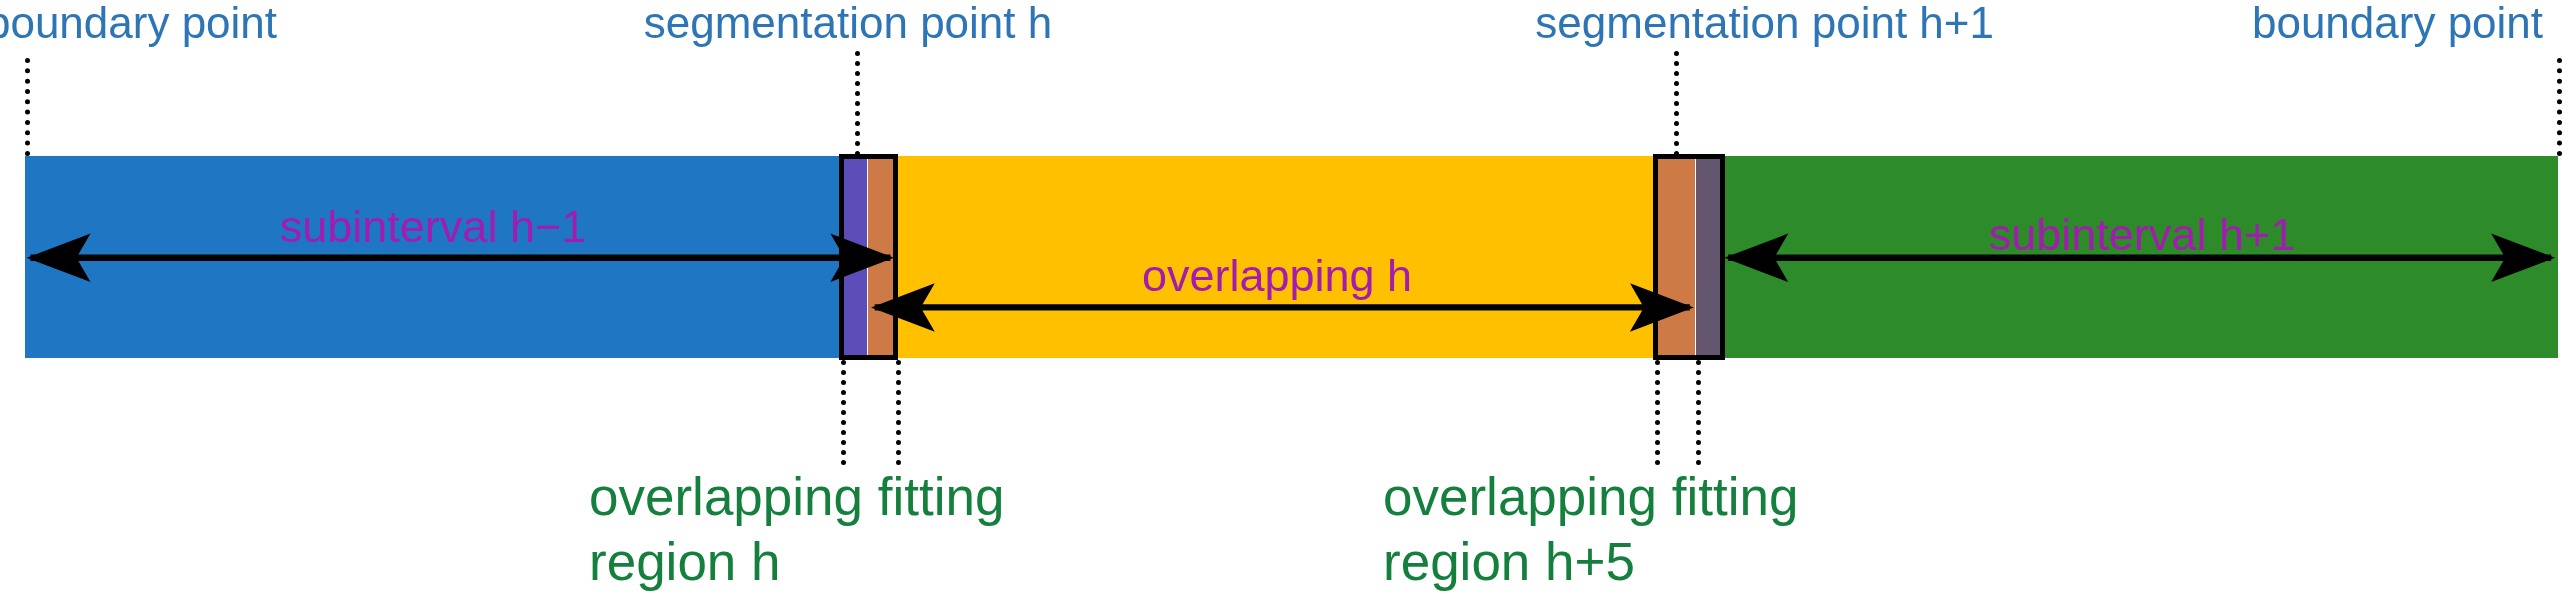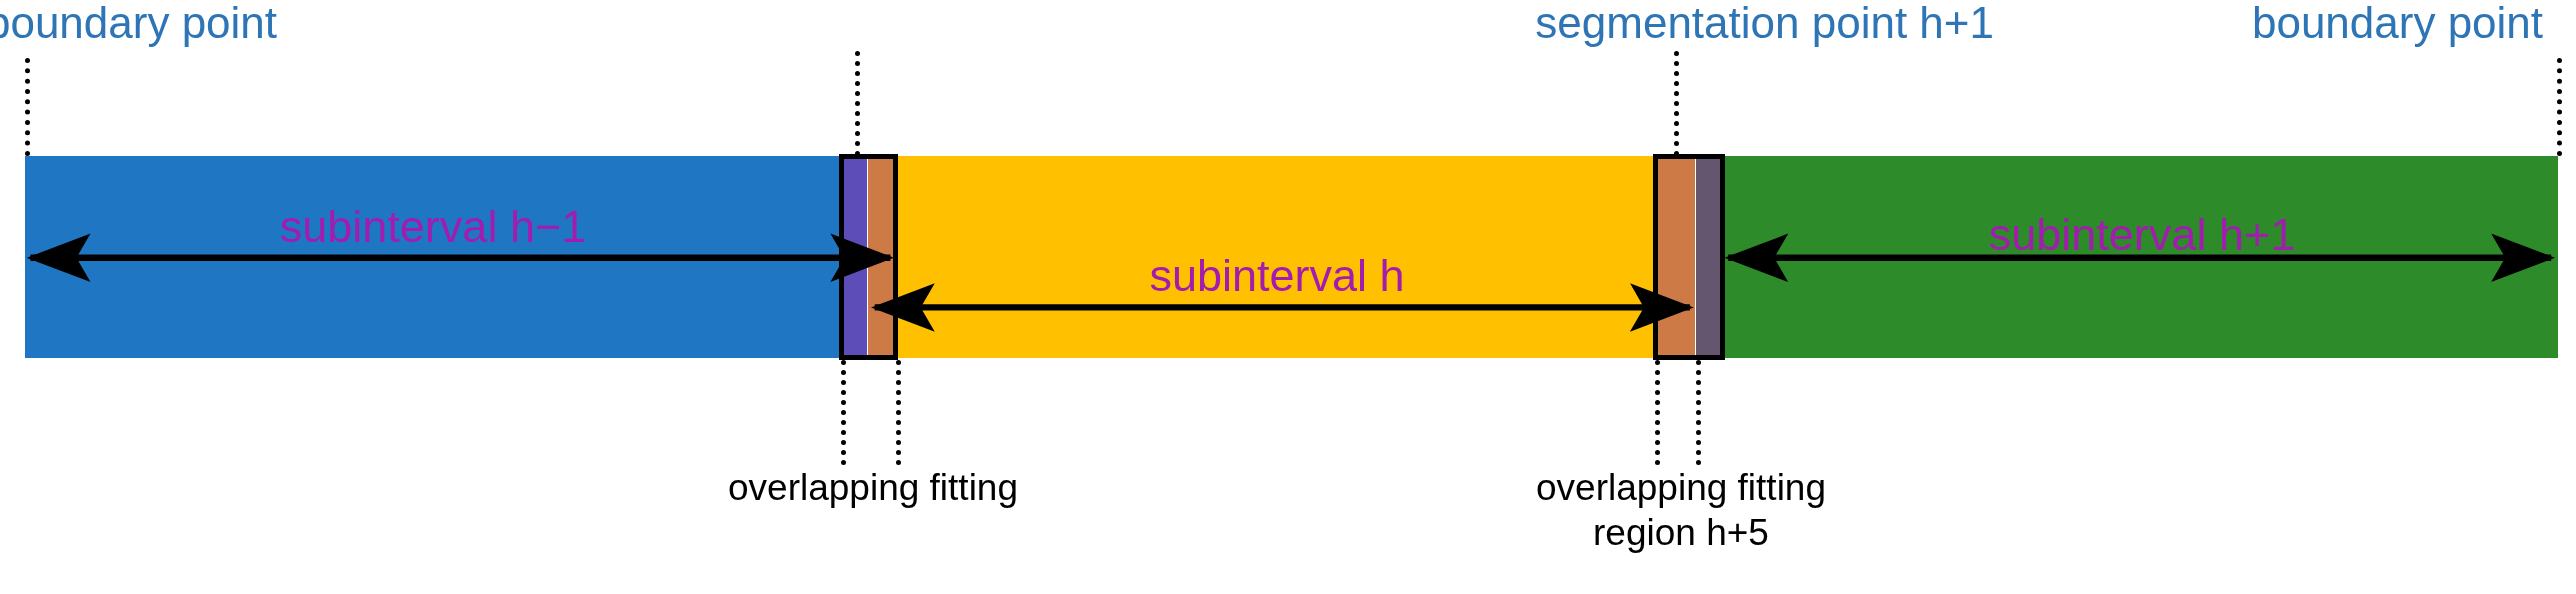--- a/index.html
+++ b/index.html
@@ -33,25 +33,25 @@
   .toplabel {
     position: absolute;
     color: #2E75B6;
     font-size: 44px;
     line-height: 1;
     white-space: nowrap;
     text-align: center;
   }
   .bottomlabel {
     position: absolute;
-    color: #000000;
-    font-size: 37px;
+    color: #15803d;
+    font-size: 53px;
     line-height: 1.22;
     white-space: nowrap;
-    text-align: center;
+    text-align: left;
   }
   .barlabel {
     position: absolute;
     color: #a21caf;
     font-size: 45px;
     line-height: 1;
     white-space: nowrap;
     text-align: center;
   }
   .dotted {
@@ -68,20 +68,21 @@
     pointer-events: none;
   }
 </style>
 </head>
 <body>
 
 <div id="canvas">
 
   <div class="toplabel" style="left:-99px; top:1.4px; width:461px;">boundary point</div>
 
+  <div class="toplabel" style="left:564px; top:1.4px; width:568px;">segmentation point h</div>
 
   <div class="toplabel" style="left:1355px; top:1.4px; width:639px;text-align:right;">segmentation point h+1</div>
 
   <div class="toplabel" style="left:2206px; top:1.4px; width:383px;">boundary point</div>
 
   <div class="dotted" style="left:25px; top:58px; height:98px;"></div>
   <div class="dotted" style="left:855px; top:51px; height:105px;"></div>
   <div class="dotted" style="left:1674px; top:51px; height:105px;"></div>
   <div class="dotted" style="left:2557px; top:58px; height:98px;"></div>
 
@@ -114,31 +115,32 @@
 
     <line x1="43" y1="363" x2="1255" y2="363" stroke="#000000" stroke-width="9" marker-start="url(#ah-l)" marker-end="url(#ah-r)"></line>
 
     <line x1="1233" y1="433" x2="2382" y2="433" stroke="#000000" stroke-width="9" marker-start="url(#ah-l)" marker-end="url(#ah-r)"></line>
 
     <line x1="2436" y1="363" x2="3596" y2="363" stroke="#000000" stroke-width="9" marker-start="url(#ah-l)" marker-end="url(#ah-r)"></line>
   </svg>
 
   <div class="barlabel" style="left:199px; top:204px; width:468px;">subinterval h−1</div>
 
-  <div class="barlabel" style="left:1057px; top:253px; width:440px;">subinterval h</div>
+  <div class="barlabel" style="left:1057px; top:253px; width:440px;">overlapping h</div>
 
   <div class="barlabel" style="left:1908px; top:204px; width:468px;margin-top:8px;">subinterval h+1</div>
 
   <div class="dotted" style="left:841px; top:360px; height:105px;"></div>
   <div class="dotted" style="left:896px; top:360px; height:105px;"></div>
   <div class="dotted" style="left:1655px; top:360px; height:105px;"></div>
   <div class="dotted" style="left:1696px; top:360px; height:105px;"></div>
 
   <div class="bottomlabel" style="left:589px; top:465px; width:568px;">
     <div>overlapping fitting</div>
+    <div>region h</div>
   </div>
 
   <div class="bottomlabel" style="left:1383px; top:465px; width:596px;">
     <div>overlapping fitting</div>
     <div>region h+5</div>
   </div>
 
 </div>
 
 

